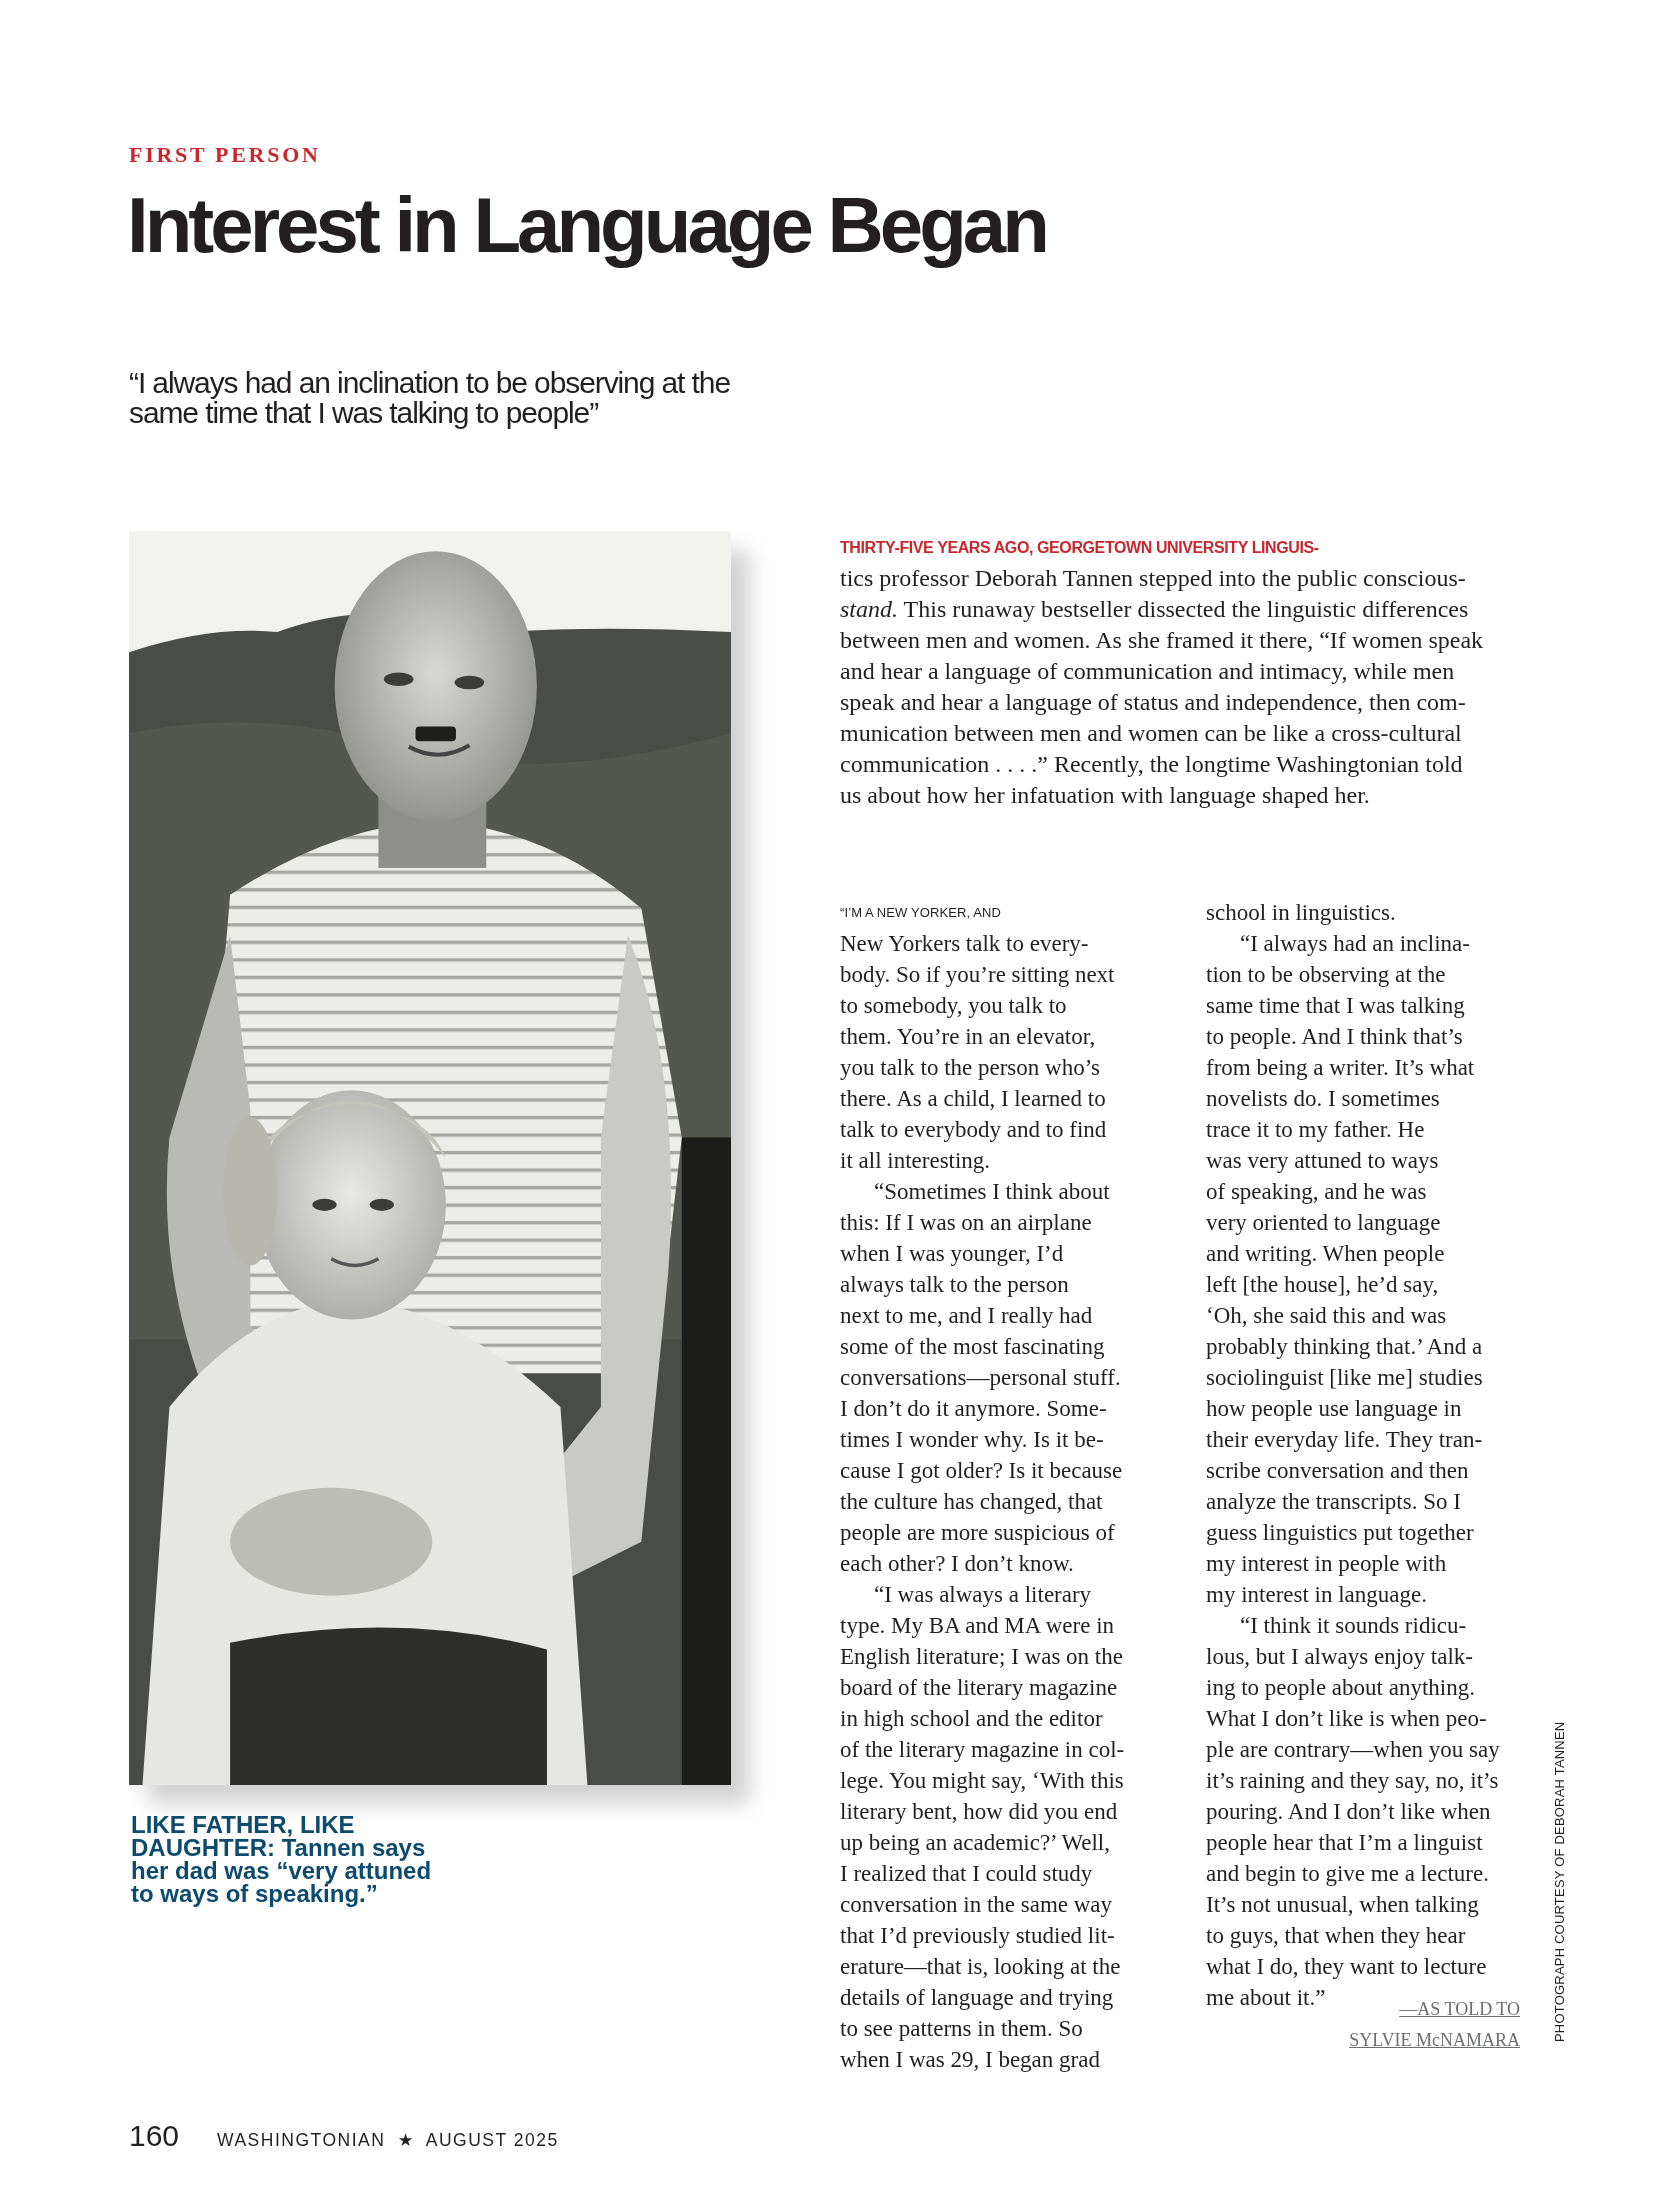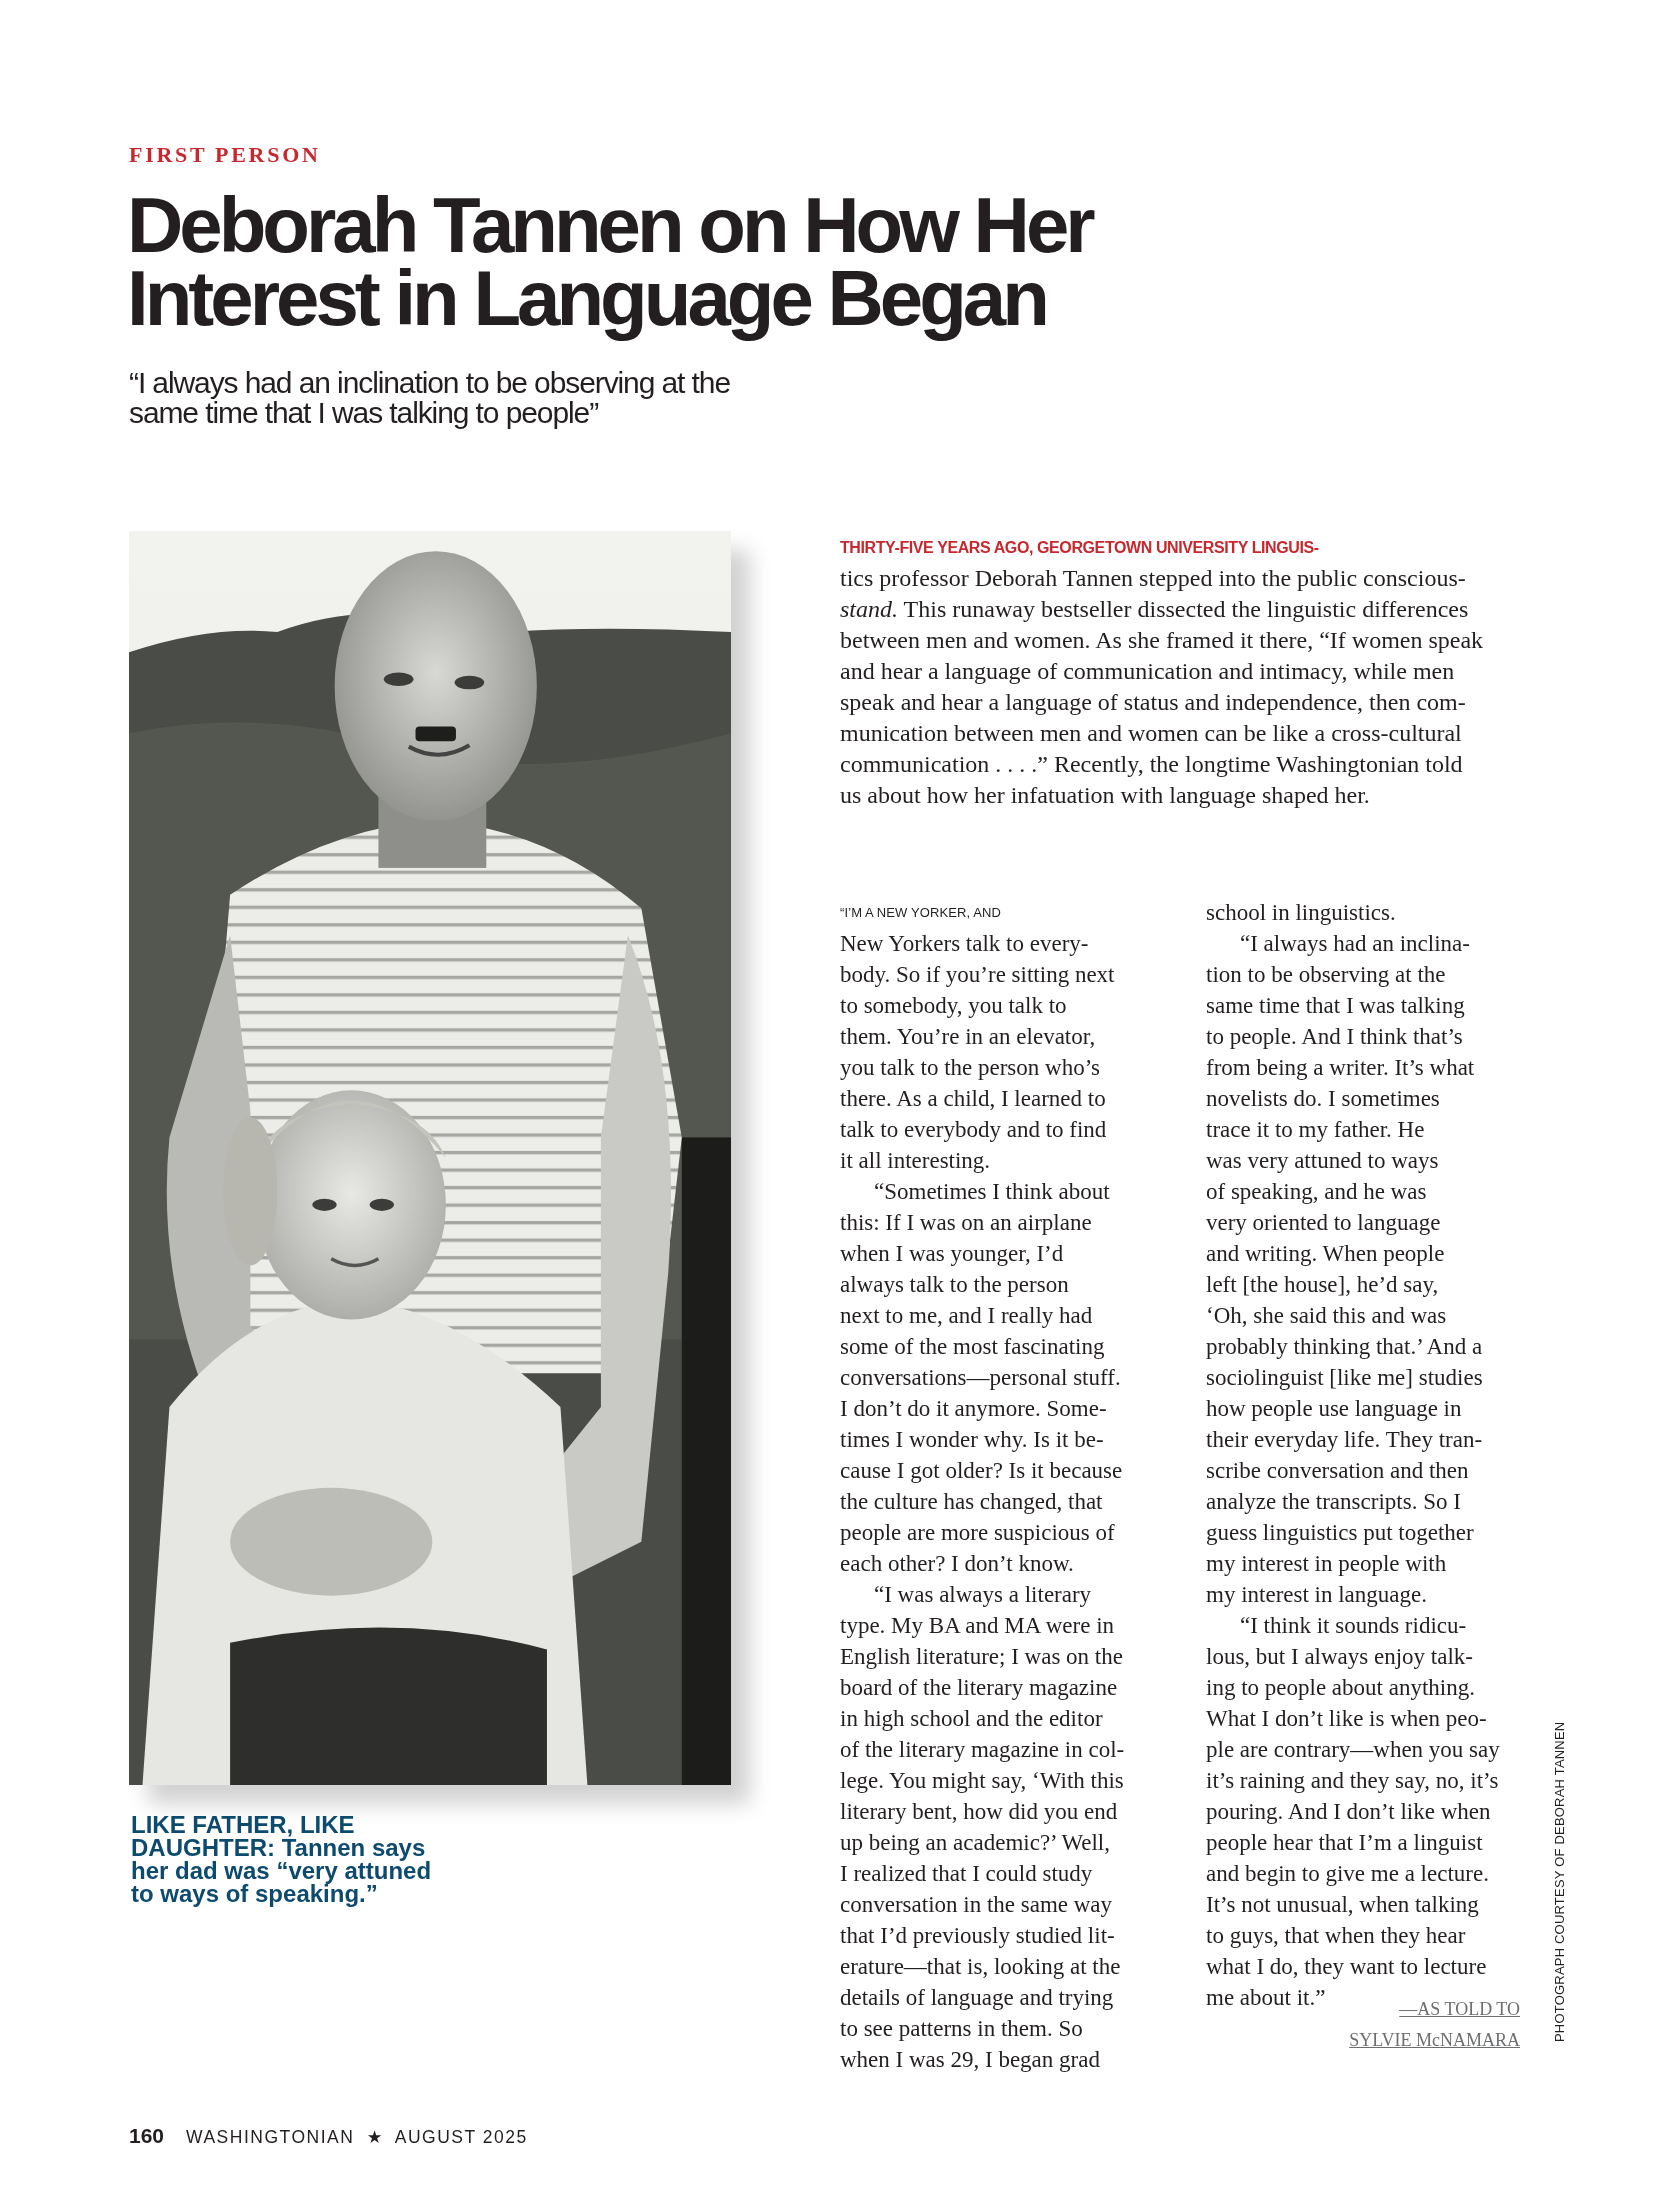--- a/index.html
+++ b/index.html
@@ -79,31 +79,30 @@
     transform-origin: 0 0; transform: rotate(-90deg);
     font-family: "Liberation Sans", "DejaVu Sans", sans-serif;
     font-size: 13px; line-height: 15px; color: #231f20; white-space: nowrap; letter-spacing: 0.2px;
   }
 
   .folio {
     left: 129px; top: 2124px;
     font-family: "Liberation Sans", "DejaVu Sans", sans-serif;
     color: #231f20; white-space: nowrap; line-height: 24px;
   }
-  .folio .page-num { font-weight: bold; font-size: 21px; margin-right: 19px; }
+  .folio .page-num { font-weight: normal; font-size: 30px; margin-right: 35px; }
   .folio .pub { font-size: 17.5px; letter-spacing: 1.5px; margin-top: 36px; }
   .folio .star { font-size: 17.5px; margin: 0 9.4px; }
 </style>
 </head>
 <body>
 
 <div class="abs kicker">FIRST PERSON</div>
 
 <h1 class="abs headline">
-  <span>Deborah Tannen on How Her</span>
   <span>Interest in Language Began</span>
 </h1>
 
 <div class="abs dek">
   <span>“I always had an inclination to be observing at the</span>
   <span>same time that I was talking to people”</span>
 </div>
 
 <div class="abs photo">
   <svg viewBox="0 0 893 1861" preserveAspectRatio="none">

